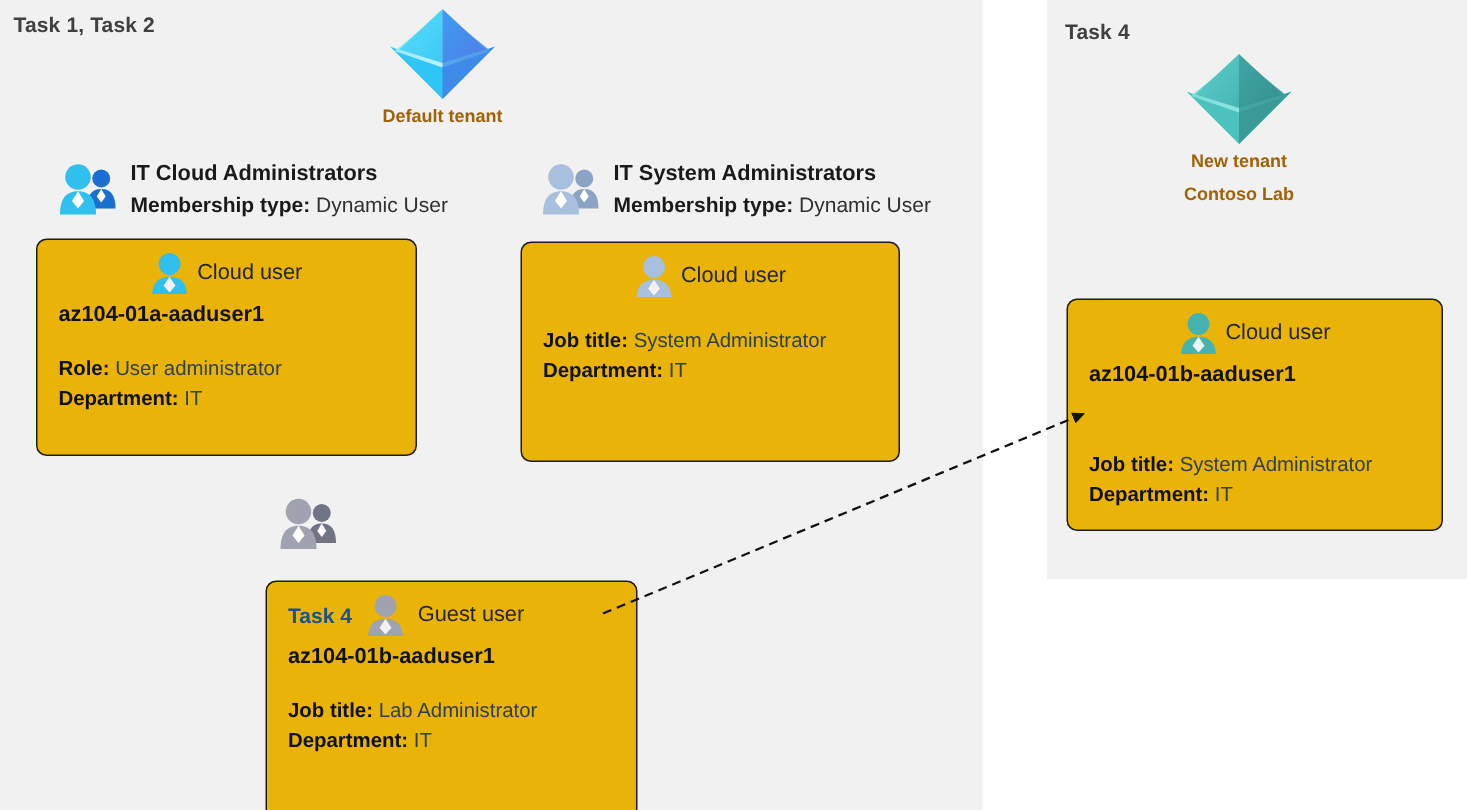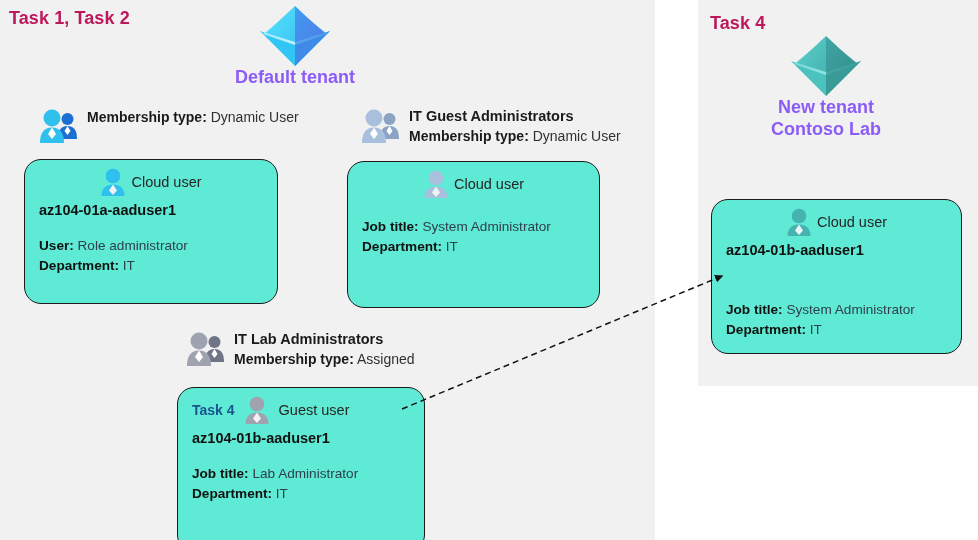--- a/index.html
+++ b/index.html
@@ -17,37 +17,37 @@
   }
   .panel {
     position: absolute;
     background: #f1f1f1;
   }
   #panel-left  { left: 0px;   top: 0px; width: 655px; height: 540px; }
   #panel-right { left: 698px; top: 0px; width: 280px; height: 386px; }
 
   .task-label {
     position: absolute;
-    font-size: 18px;
-    font-weight: bold;
-    color: #be185d;
+    font-size: 14px;
+    font-weight: bold;
+    color: #404040;
     letter-spacing: .1px;
     white-space: nowrap;
   }
 
   
   .tenant {
     position: absolute;
     text-align: center;
   }
   .tenant-icon { display: block; margin: 0 auto; }
   .tenant-name {
-    font-size: 18px;
-    font-weight: bold;
-    color: #8b5cf6;
+    font-size: 12px;
+    font-weight: bold;
+    color: #a16207;
     line-height: 22px;
     white-space: nowrap;
   }
 
   
   .group {
     position: absolute;
     display: flex;
     align-items: flex-start;
   }
@@ -66,22 +66,22 @@
     line-height: 20px;
     white-space: nowrap;
     text-align: center;
   }
   .group-meta b { color: #1a1a1a; }
 
   
   .card {
     position: absolute;
     border: 1.6px solid #1c1c1c;
-    border-radius: 17px;
-    background: #5eead4;
+    border-radius: 7px;
+    background: #eab308;
     box-sizing: border-box;
   }
   .card-head {
     display: flex;
     align-items: center;
     justify-content: center;
     gap: 5px;
     height: 30px;
     margin-top: 7px;
     position: relative;
@@ -163,60 +163,61 @@
   <div class="group" style="left:38px; top:107px;">
     <svg class="group-icon" width="42" height="36" viewBox="0 0 42 36">
       <circle cx="29.5" cy="10" r="6" fill="#1b6fd0"></circle>
       <path d="M29.5 17 C22.5 17 20 22 20 30 L39 30 C39 22 36.5 17 29.5 17 Z" fill="#1b6fd0"></path>
       <path d="M29.5 17 L26.5 22 L29.5 26 L32.5 22 Z" fill="#ffffff"></path>
       <circle cx="14" cy="9" r="8.5" fill="#2fc0ee"></circle>
       <path d="M14 18.5 C5 18.5 2 25 2 34 L26 34 C26 25 23 18.5 14 18.5 Z" fill="#2fc0ee"></path>
       <path d="M14 18.5 L10 25 L14 30 L18 25 Z" fill="#ffffff"></path>
     </svg>
     <div class="group-text">
+      <div class="group-title">IT Cloud Administrators</div>
       <div class="group-meta">
         <b>Membership type:</b>
         <span>Dynamic User</span>
       </div>
     </div>
   </div>
 
   <div class="card" style="left:24px; top:159px; width:254px; height:145px;">
     <div class="card-head">
       <svg width="26" height="28" viewBox="0 0 26 28">
         <circle cx="13" cy="8" r="7.3" fill="#2fc0ee"></circle>
         <path d="M13 16.5 C4.6 16.5 1.5 22 1.5 28 L24.5 28 C24.5 22 21.4 16.5 13 16.5 Z" fill="#2fc0ee"></path>
         <path d="M13 16.5 L9 22.5 L13 27 L17 22.5 Z" fill="#f1f1f1"></path>
       </svg>
       <span class="user-type">Cloud user</span>
     </div>
     <div class="card-username">az104-01a-aaduser1</div>
     <div class="card-attrs">
       <div class="attr">
-        <b>User:</b>
-        <span>Role administrator</span>
+        <b>Role:</b>
+        <span>User administrator</span>
       </div>
       <div class="attr">
         <b>Department:</b>
         <span>IT</span>
       </div>
     </div>
   </div>
 
   <div class="group" style="left:360px; top:107px;">
     <svg class="group-icon" width="42" height="36" viewBox="0 0 42 36">
       <circle cx="29.5" cy="10" r="6" fill="#8ba3c4"></circle>
       <path d="M29.5 17 C22.5 17 20 22 20 30 L39 30 C39 22 36.5 17 29.5 17 Z" fill="#8ba3c4"></path>
       <path d="M29.5 17 L26.5 22 L29.5 26 L32.5 22 Z" fill="#ffffff"></path>
       <circle cx="14" cy="9" r="8.5" fill="#a8c0dd"></circle>
       <path d="M14 18.5 C5 18.5 2 25 2 34 L26 34 C26 25 23 18.5 14 18.5 Z" fill="#a8c0dd"></path>
       <path d="M14 18.5 L10 25 L14 30 L18 25 Z" fill="#ffffff"></path>
     </svg>
     <div class="group-text">
-      <div class="group-title">IT Guest Administrators</div>
+      <div class="group-title">IT System Administrators</div>
       <div class="group-meta">
         <b>Membership type:</b>
         <span>Dynamic User</span>
       </div>
     </div>
   </div>
 
   <div class="card" style="left:347px; top:161px; width:253px; height:147px;">
     <div class="card-head">
       <svg width="26" height="28" viewBox="0 0 26 28">
@@ -240,27 +241,20 @@
 
   <div class="group" style="left:185px; top:330px;">
     <svg class="group-icon" width="42" height="36" viewBox="0 0 42 36">
       <circle cx="29.5" cy="10" r="6" fill="#6f7584"></circle>
       <path d="M29.5 17 C22.5 17 20 22 20 30 L39 30 C39 22 36.5 17 29.5 17 Z" fill="#6f7584"></path>
       <path d="M29.5 17 L26.5 22 L29.5 26 L32.5 22 Z" fill="#ffffff"></path>
       <circle cx="14" cy="9" r="8.5" fill="#9fa3b0"></circle>
       <path d="M14 18.5 C5 18.5 2 25 2 34 L26 34 C26 25 23 18.5 14 18.5 Z" fill="#9fa3b0"></path>
       <path d="M14 18.5 L10 25 L14 30 L18 25 Z" fill="#ffffff"></path>
     </svg>
-    <div class="group-text">
-      <div class="group-title">IT Lab Administrators</div>
-      <div class="group-meta">
-        <b>Membership type:</b>
-        <span>Assigned</span>
-      </div>
-    </div>
   </div>
 
   <div class="card" style="left:177px; top:387px; width:248px; height:165px;">
     <div class="card-head with-task">
       <span class="task-inline">Task 4</span>
       <svg width="26" height="28" viewBox="0 0 26 28">
         <circle cx="13" cy="8" r="7.3" fill="#9fa3b0"></circle>
         <path d="M13 16.5 C4.6 16.5 1.5 22 1.5 28 L24.5 28 C24.5 22 21.4 16.5 13 16.5 Z" fill="#9fa3b0"></path>
         <path d="M13 16.5 L9 22.5 L13 27 L17 22.5 Z" fill="#f1f1f1"></path>
       </svg>

